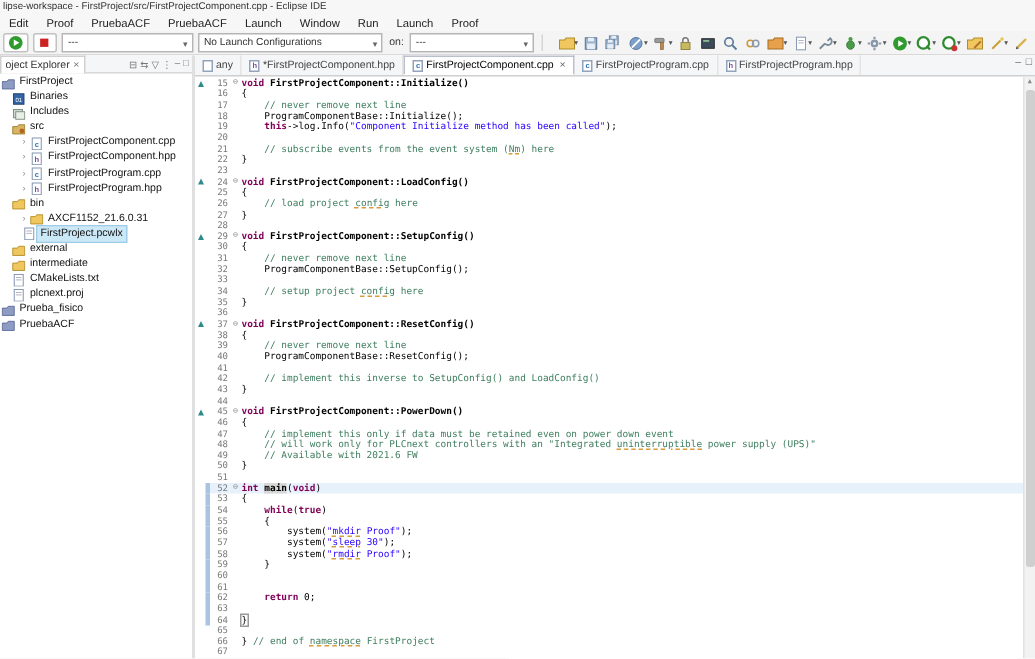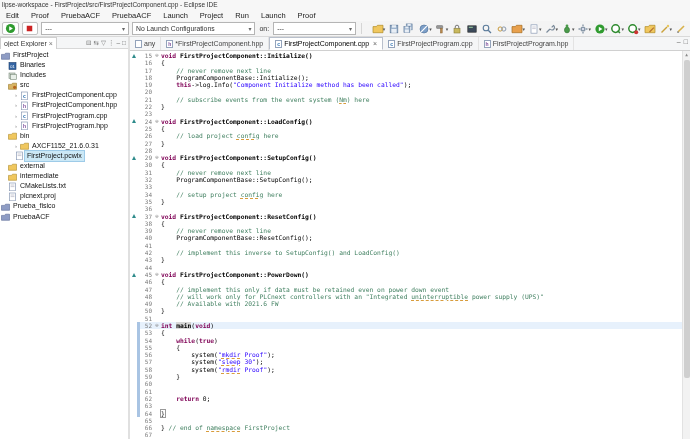--- a/index.html
+++ b/index.html
@@ -86,21 +86,21 @@
 <body>
 
 <div class="titlebar">lipse-workspace - FirstProject/src/FirstProjectComponent.cpp - Eclipse IDE</div>
 
 <div class="menubar" id="menubar">
     <span class="menu-item">Edit</span>
     <span class="menu-item">Proof</span>
     <span class="menu-item">PruebaACF</span>
     <span class="menu-item">PruebaACF</span>
     <span class="menu-item">Launch</span>
-    <span class="menu-item">Project</span>
+    <span class="menu-item">Window</span>
     <span class="menu-item">Run</span>
     <span class="menu-item">Launch</span>
     <span class="menu-item">Proof</span>
   </div>
 
 <div class="toolbar">
   <div class="tb-btn">
     <svg width="11" height="11" viewBox="0 0 12 12">
       <circle cx="6" cy="6" r="5" fill="#2f9b2f"></circle>
         <path d="M4.6 3.6 L8.6 6 L4.6 8.4 Z" fill="#fff"></path>

